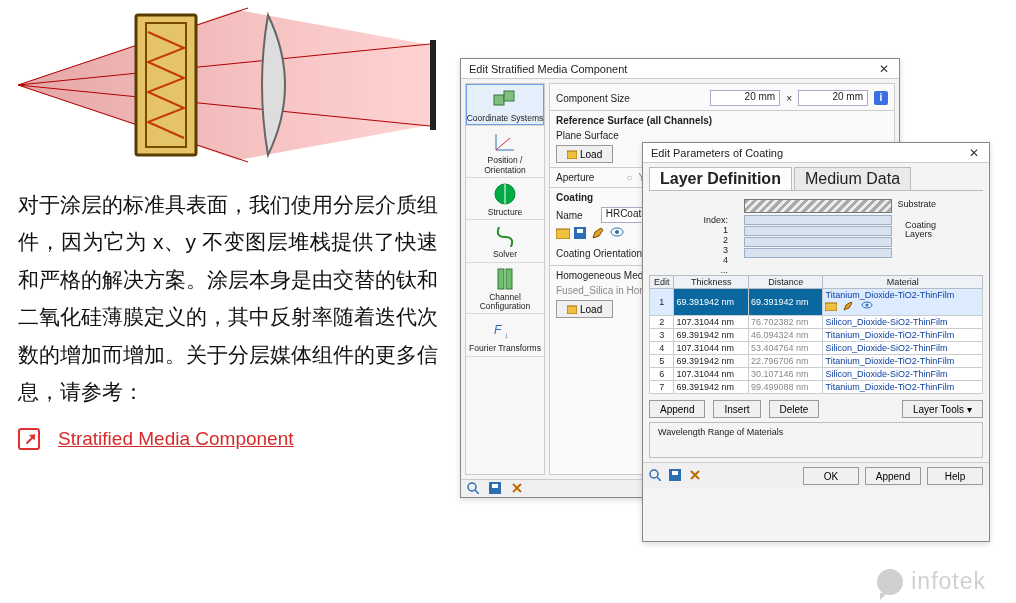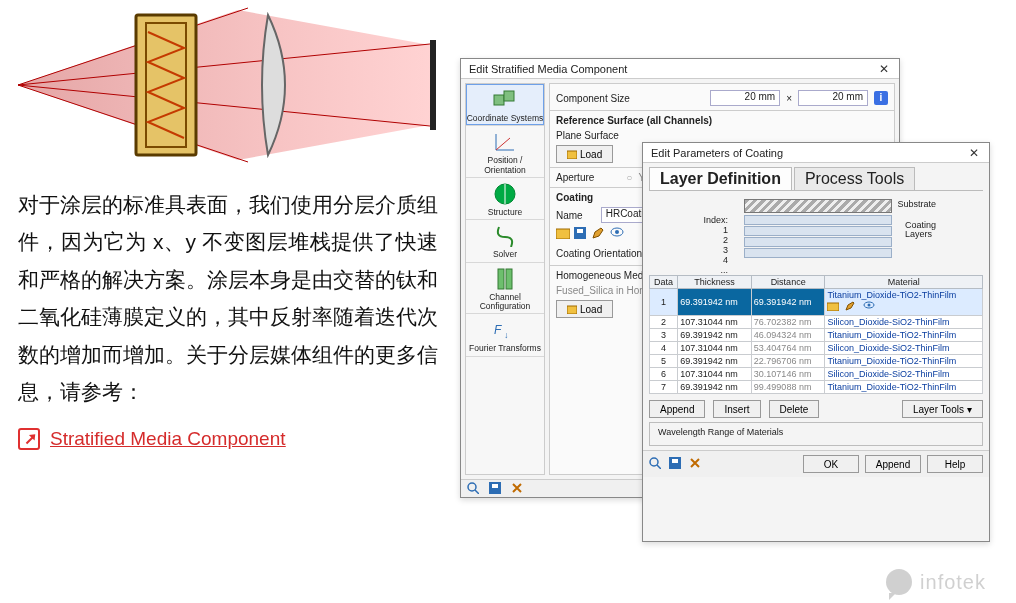--- a/index.html
+++ b/index.html
@@ -28,21 +28,21 @@
     font-size: 21px;
     line-height: 1.78;
     color: #111;
     margin-top: 16px;
     text-align: justify;
   }
   .link-row {
     margin-top: 18px;
     display: flex;
     align-items: flex-start;
-    gap: 10px;
+    gap: 18px;
     color: #e03030;
   }
   .link-icon {
     width: 22px; height: 22px;
     border: 2px solid #e03030;
     border-radius: 3px;
     position: relative;
     flex: 0 0 auto;
   }
   .link-icon::after {
@@ -246,37 +246,37 @@
   .row-icons { display:flex; gap:6px; justify-content:flex-start; padding:1px 0; }
   .row-icons span { width:12px; height:12px; }
   .btnrow { display:flex; gap:8px; margin:6px 0 4px; }
   .btnrow .btn { flex: 0 0 auto; }
   .btnrow .btn.right { margin-left:auto; }
   .wavelen-box {
     border: 1px solid #bdbdbd;
     padding: 4px 8px 6px;
     font-size: 9px;
   }
-  .wavelen-box .hdr { margin-bottom: 2px; }
+  .wavelen-box .hdr { margin-bottom: 14px; }
   .win2-footer {
     display:flex;
     align-items:center;
     border-top:1px solid #ccc;
     padding:4px 6px;
     gap:6px;
     background:#f0f0f0;
   }
   .win2-footer .btn { width:56px; justify-content:center; }
   .footer-tools { display:flex; gap:6px; }
   .footer-tools .tool-icon { color:#2d6db4; }
   .watermark {
     position:absolute;
     right:30px; bottom:8px;
     color:#aaa;
-    font-size:20px;
+    font-size:23px;
     letter-spacing:1px;
     display:flex;
     align-items:center;
     gap:8px;
     opacity:.55;
     pointer-events:none;
   }
   .watermark .bubble {
     width:26px;height:26px;border-radius:50%;
     background:#aaa;
@@ -487,21 +487,21 @@
   </div>
 
   <div class="win win2">
     <div class="titlebar">
       <span>Edit Parameters of Coating</span>
       <span class="close-x">✕</span>
     </div>
     <div class="body">
       <div class="tabs">
         <div class="tab active">Layer Definition</div>
-        <div class="tab">Process Tools</div>
+        <div class="tab">Medium Data</div>
       </div>
 
       <div class="layers-diagram">
         <div class="idx-lbls"><span>Index:</span><br><span style="white-space:pre">1
 2
 3
 4
 ...</span></div>
         <div class="substrate"></div>
         <div class="layer-rects">
@@ -511,21 +511,21 @@
           <div style="top:49px"></div>
         </div>
         <div class="r-sub">Substrate</div>
         <div class="r-coat" style="white-space:pre">Coating
 Layers</div>
       </div>
 
       <table class="layer-table">
         <thead>
             <tr>
-          <th>Data</th>
+          <th>Edit</th>
           <th>Thickness</th>
           <th>Distance</th>
           <th>Material</th>
         </tr>
           </thead>
         <tbody id="layer-rows">
             <tr class="sel">
               <td style="text-align:center">1</td>
               <td class="thick">69.391942 nm</td>
               <td class="dist"><span class="">69.391942 nm</span></td>

